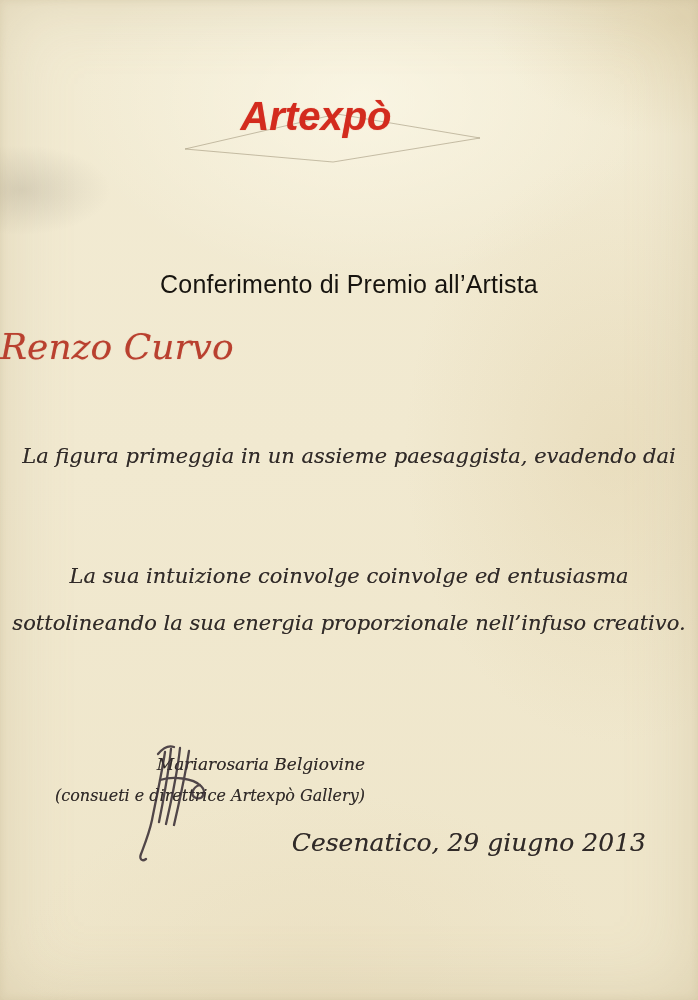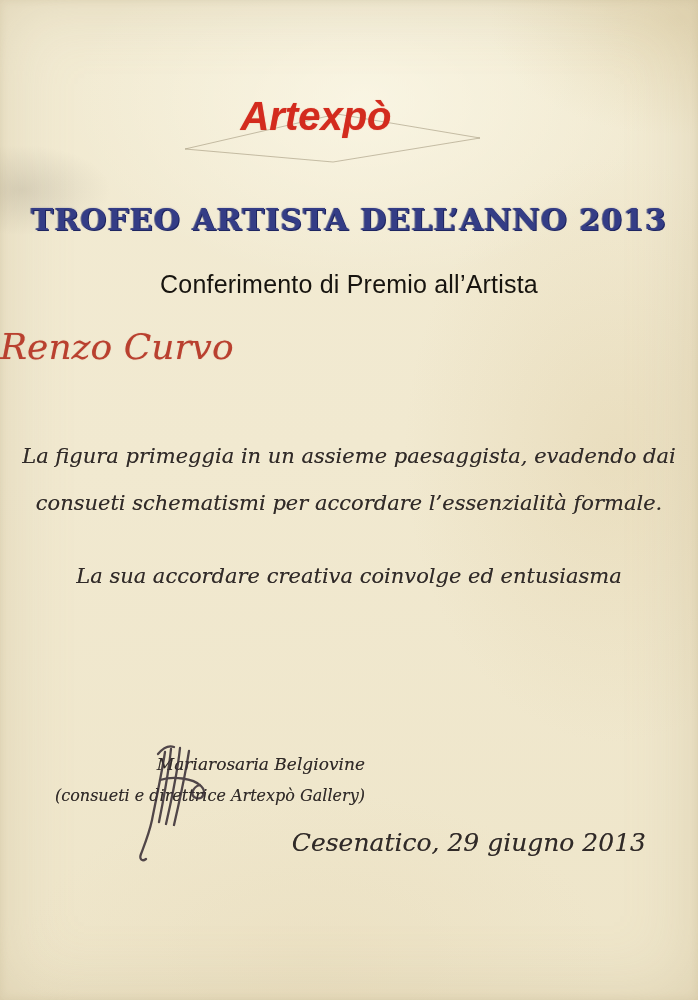--- a/index.html
+++ b/index.html
@@ -73,33 +73,32 @@
 
   <div class="abs logo-wrap">
     <svg class="logo-diamond" viewBox="0 0 295 56" preserveAspectRatio="none">
       <polygon points="0,41 152,6 295,30 148,54" fill="none" stroke="rgba(135,122,94,.45)" stroke-width="1"></polygon>
     </svg>
     <div class="logo-text">
       <div class="logo-line1">Artexpò</div>
     </div>
   </div>
 
-  <div class="abs title">TROFEO ARTISTA DELL’ANNO 2013</div>
 
   <div class="abs conferment">Conferimento di Premio all’Artista</div>
 
   <div class="abs artist">Renzo Curvo</div>
 
   <div class="abs script para1">
     <div>La figura primeggia in un assieme paesaggista, evadendo dai</div>
-    <div>consueti schematismi per accordare l’essenzialità formale.</div>
   </div>
 
   <div class="abs script para2">
-    <div>La sua accordare creativa coinvolge ed entusiasma</div>
+    <div>La sua intuizione coinvolge coinvolge ed entusiasma</div>
+    <div>sottolineando la sua energia proporzionale nell’infuso creativo.</div>
   </div>
 
   <div class="abs signatory">
     <div class="name">Mariarosaria Belgiovine</div>
     <div class="role">(consueti e direttrice Artexpò Gallery)</div>
   </div>
 
   <svg class="abs signature-svg" viewBox="0 0 115 125">
     <g fill="none" stroke="#3b3037" stroke-width="2.3" stroke-linecap="round" opacity="0.88">
       <path d="M57,10 C54,30 48,58 44,78 C41,92 36,104 33,112 C31,117 34,120 38,117"></path>

